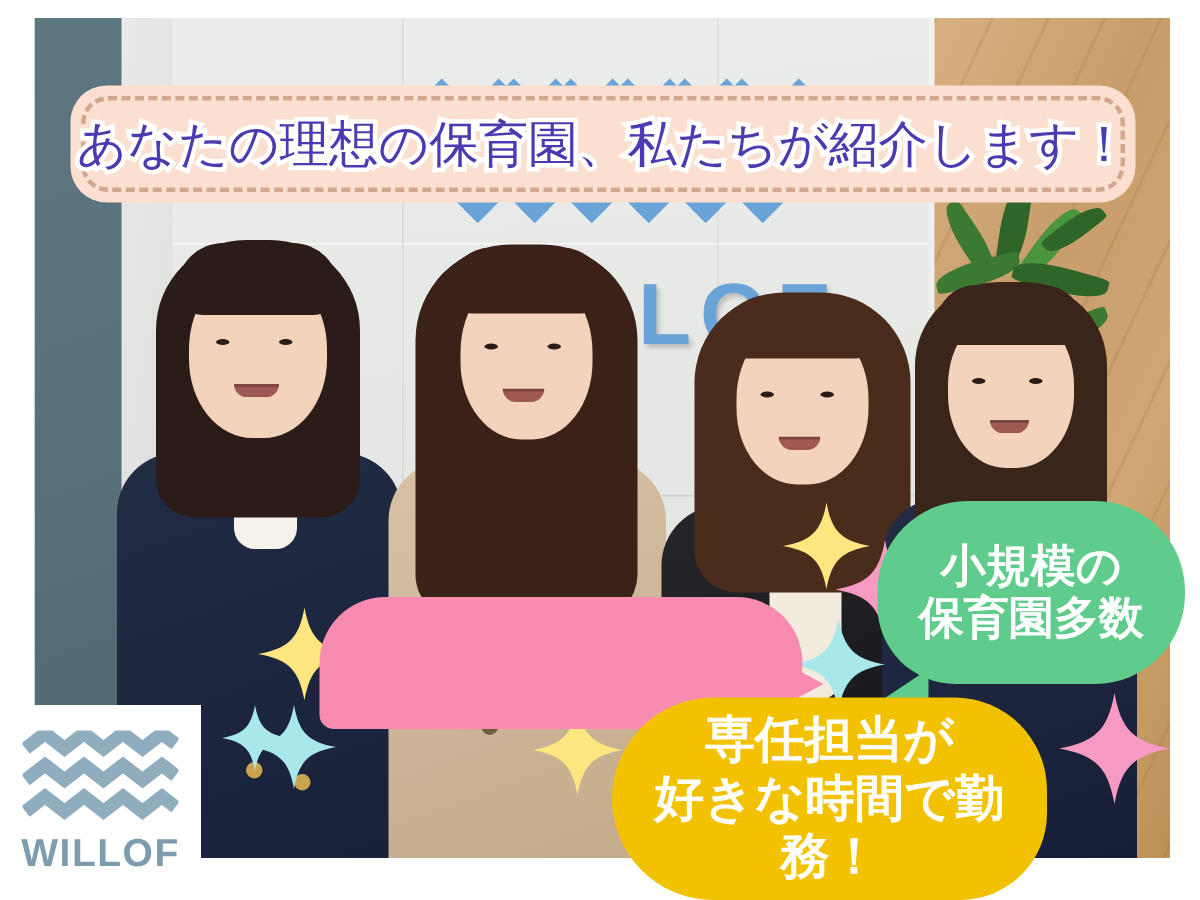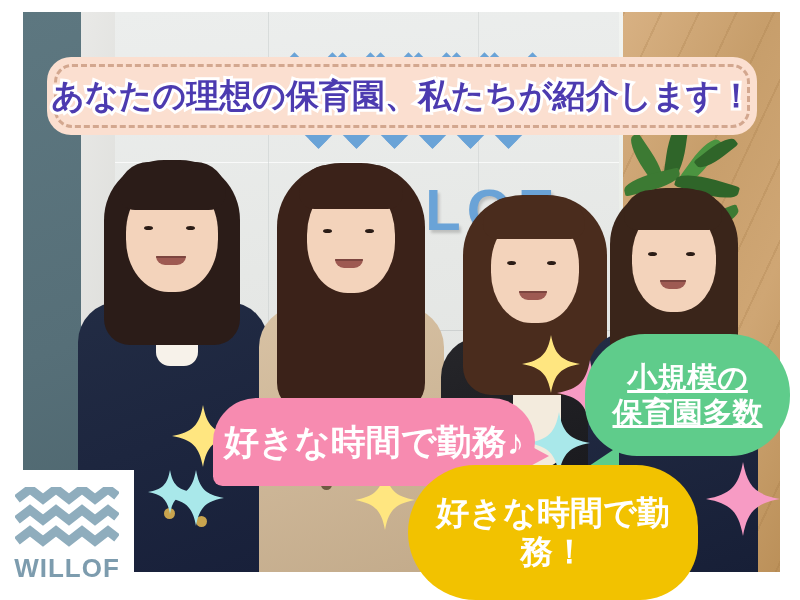--- a/index.html
+++ b/index.html
@@ -88,21 +88,21 @@
   
   .sparkle{position:absolute;}
   .sparkle svg{display:block;}
 
   
   .banner{position:absolute;left:47px;top:57px;width:710px;height:78px;
     background:#fbdfd0;border-radius:24px;
     display:flex;align-items:center;justify-content:center;}
   .banner .dash{position:absolute;left:7px;top:7px;right:7px;bottom:7px;
     border:3px dashed #d3a78f;border-radius:18px;}
-  .banner .btxt{position:relative;font-size:33px;font-weight:700;color:#4c3bb0;
+  .banner .btxt{position:relative;font-size:33px;font-weight:400;color:#4c3bb0;
     letter-spacing:0px;white-space:nowrap;
     -webkit-text-stroke:6px #ffffff;paint-order:stroke fill;}
 
   
   .bub{position:absolute;display:flex;align-items:center;justify-content:center;
     color:#ffffff;font-weight:700;text-align:center;line-height:1.18;}
 
   #bub-pink{left:213px;top:398px;width:322px;height:88px;background:#f78bb0;
     border-radius:46px 46px 46px 10px;font-size:35px;}
   #bub-pink .tail{position:absolute;right:-14px;bottom:16px;width:0;height:0;
@@ -277,34 +277,34 @@
       </div>
     </div>
 
   <div class="banner" style="background: rgb(251, 223, 208);">
     <div class="dash" style="border-color: rgb(211, 167, 143);"></div>
     <div class="btxt" style="color: rgb(76, 59, 176); -webkit-text-stroke-color: rgb(255, 255, 255);">あなたの理想の保育園、私たちが紹介します！</div>
   </div>
 
   <div class="bub" id="bub-pink" style="background: rgb(247, 139, 176); color: rgb(255, 255, 255);">
     <span class="tail" style="border-left-color: rgb(247, 139, 176);"></span>
-    <span>好きな時間で勤務♪</span>
-  </div>
-
-  <div class="bub" id="bub-green" style="background: rgb(95, 204, 139); color: rgb(255, 255, 255); text-decoration: underline;">
+  </div>
+
+  <div class="bub" id="bub-green" style="background: rgb(95, 204, 139); color: rgb(255, 255, 255);">
     <span class="tail" style="border-right-color: rgb(95, 204, 139);"></span>
     <span>
       <span style="display:block">小規模の</span>
       <span style="display:block">保育園多数</span>
     </span>
   </div>
 
 
   <div class="bub" id="bub-yellow" style="background: rgb(242, 194, 0); color: rgb(255, 255, 255);">
     <span>
+      <span style="display:block">専任担当が</span>
       <span style="display:block">好きな時間で勤務！</span>
     </span>
   </div>
 
   <div class="logo-card">
     <svg class="logo-waves" viewBox="0 0 104 62">
       <g fill="none" stroke="#8fadbd" stroke-width="9" stroke-linejoin="miter">
         <polyline points="2,12 15,2 28,12 41,2 54,12 67,2 80,12 93,2 102,9"></polyline>
         <polyline points="2,33 15,23 28,33 41,23 54,33 67,23 80,33 93,23 102,30"></polyline>
         <polyline points="2,54 15,44 28,54 41,44 54,54 67,44 80,54 93,44 102,51"></polyline>

